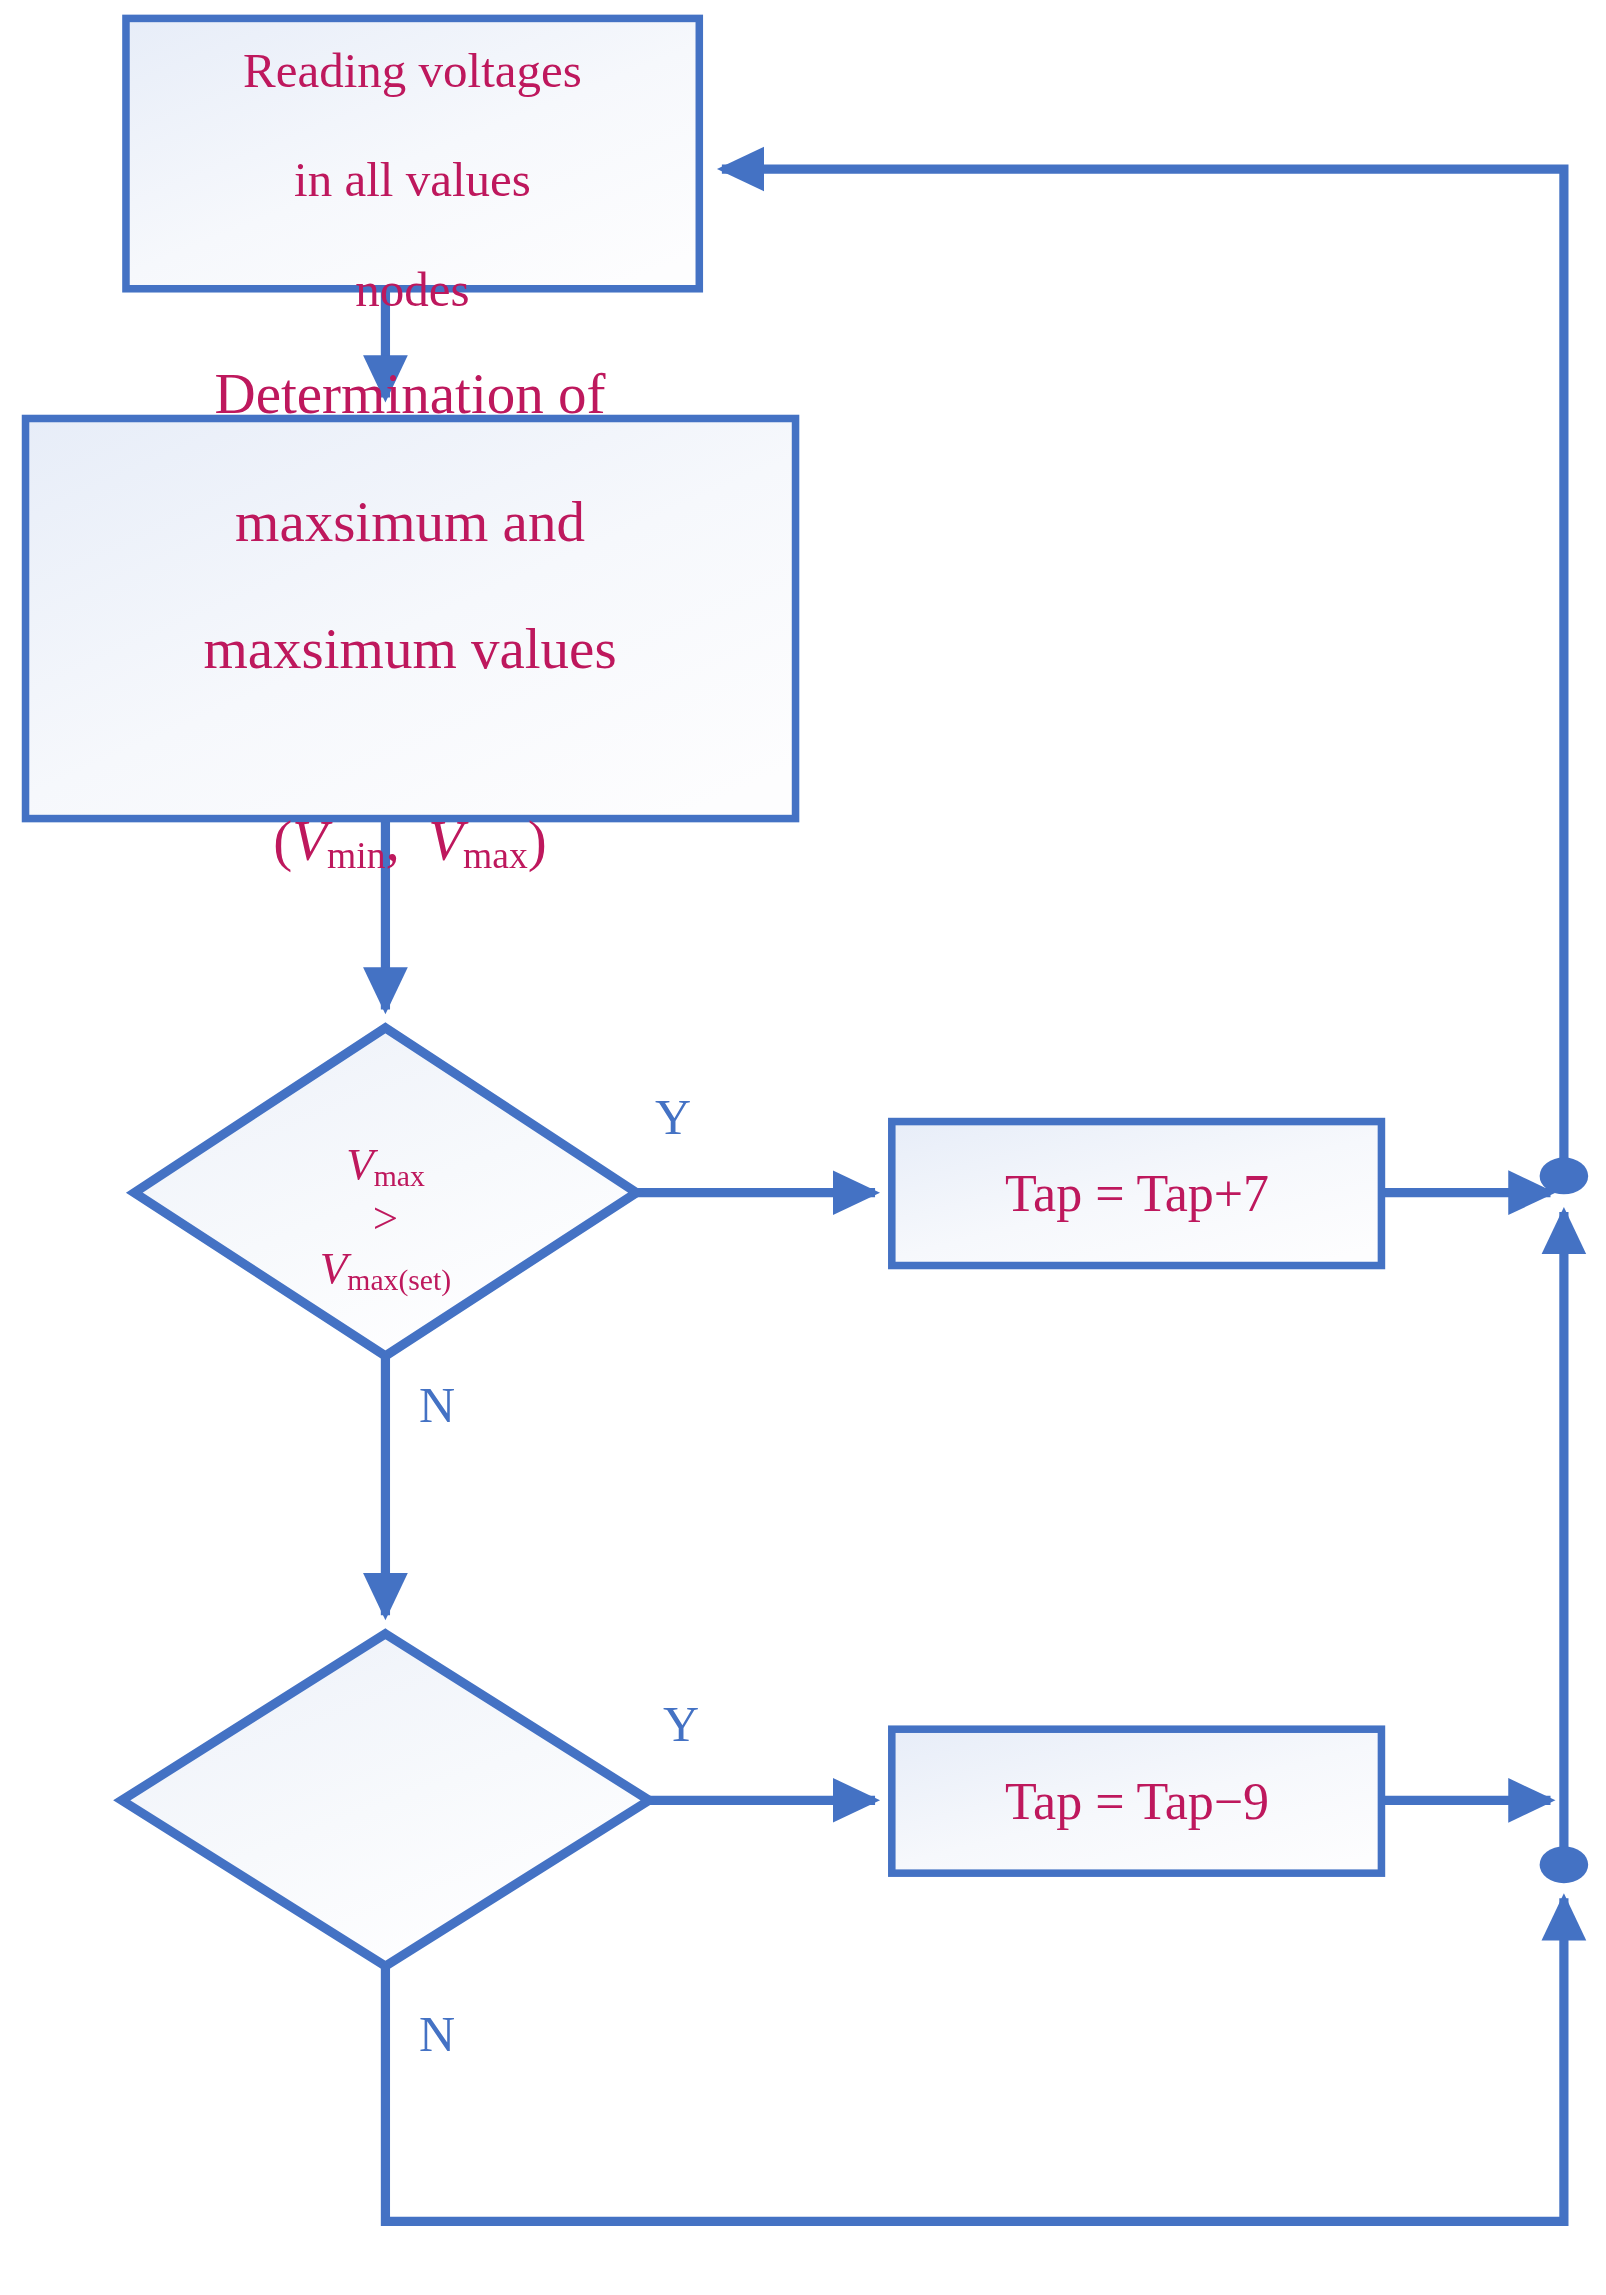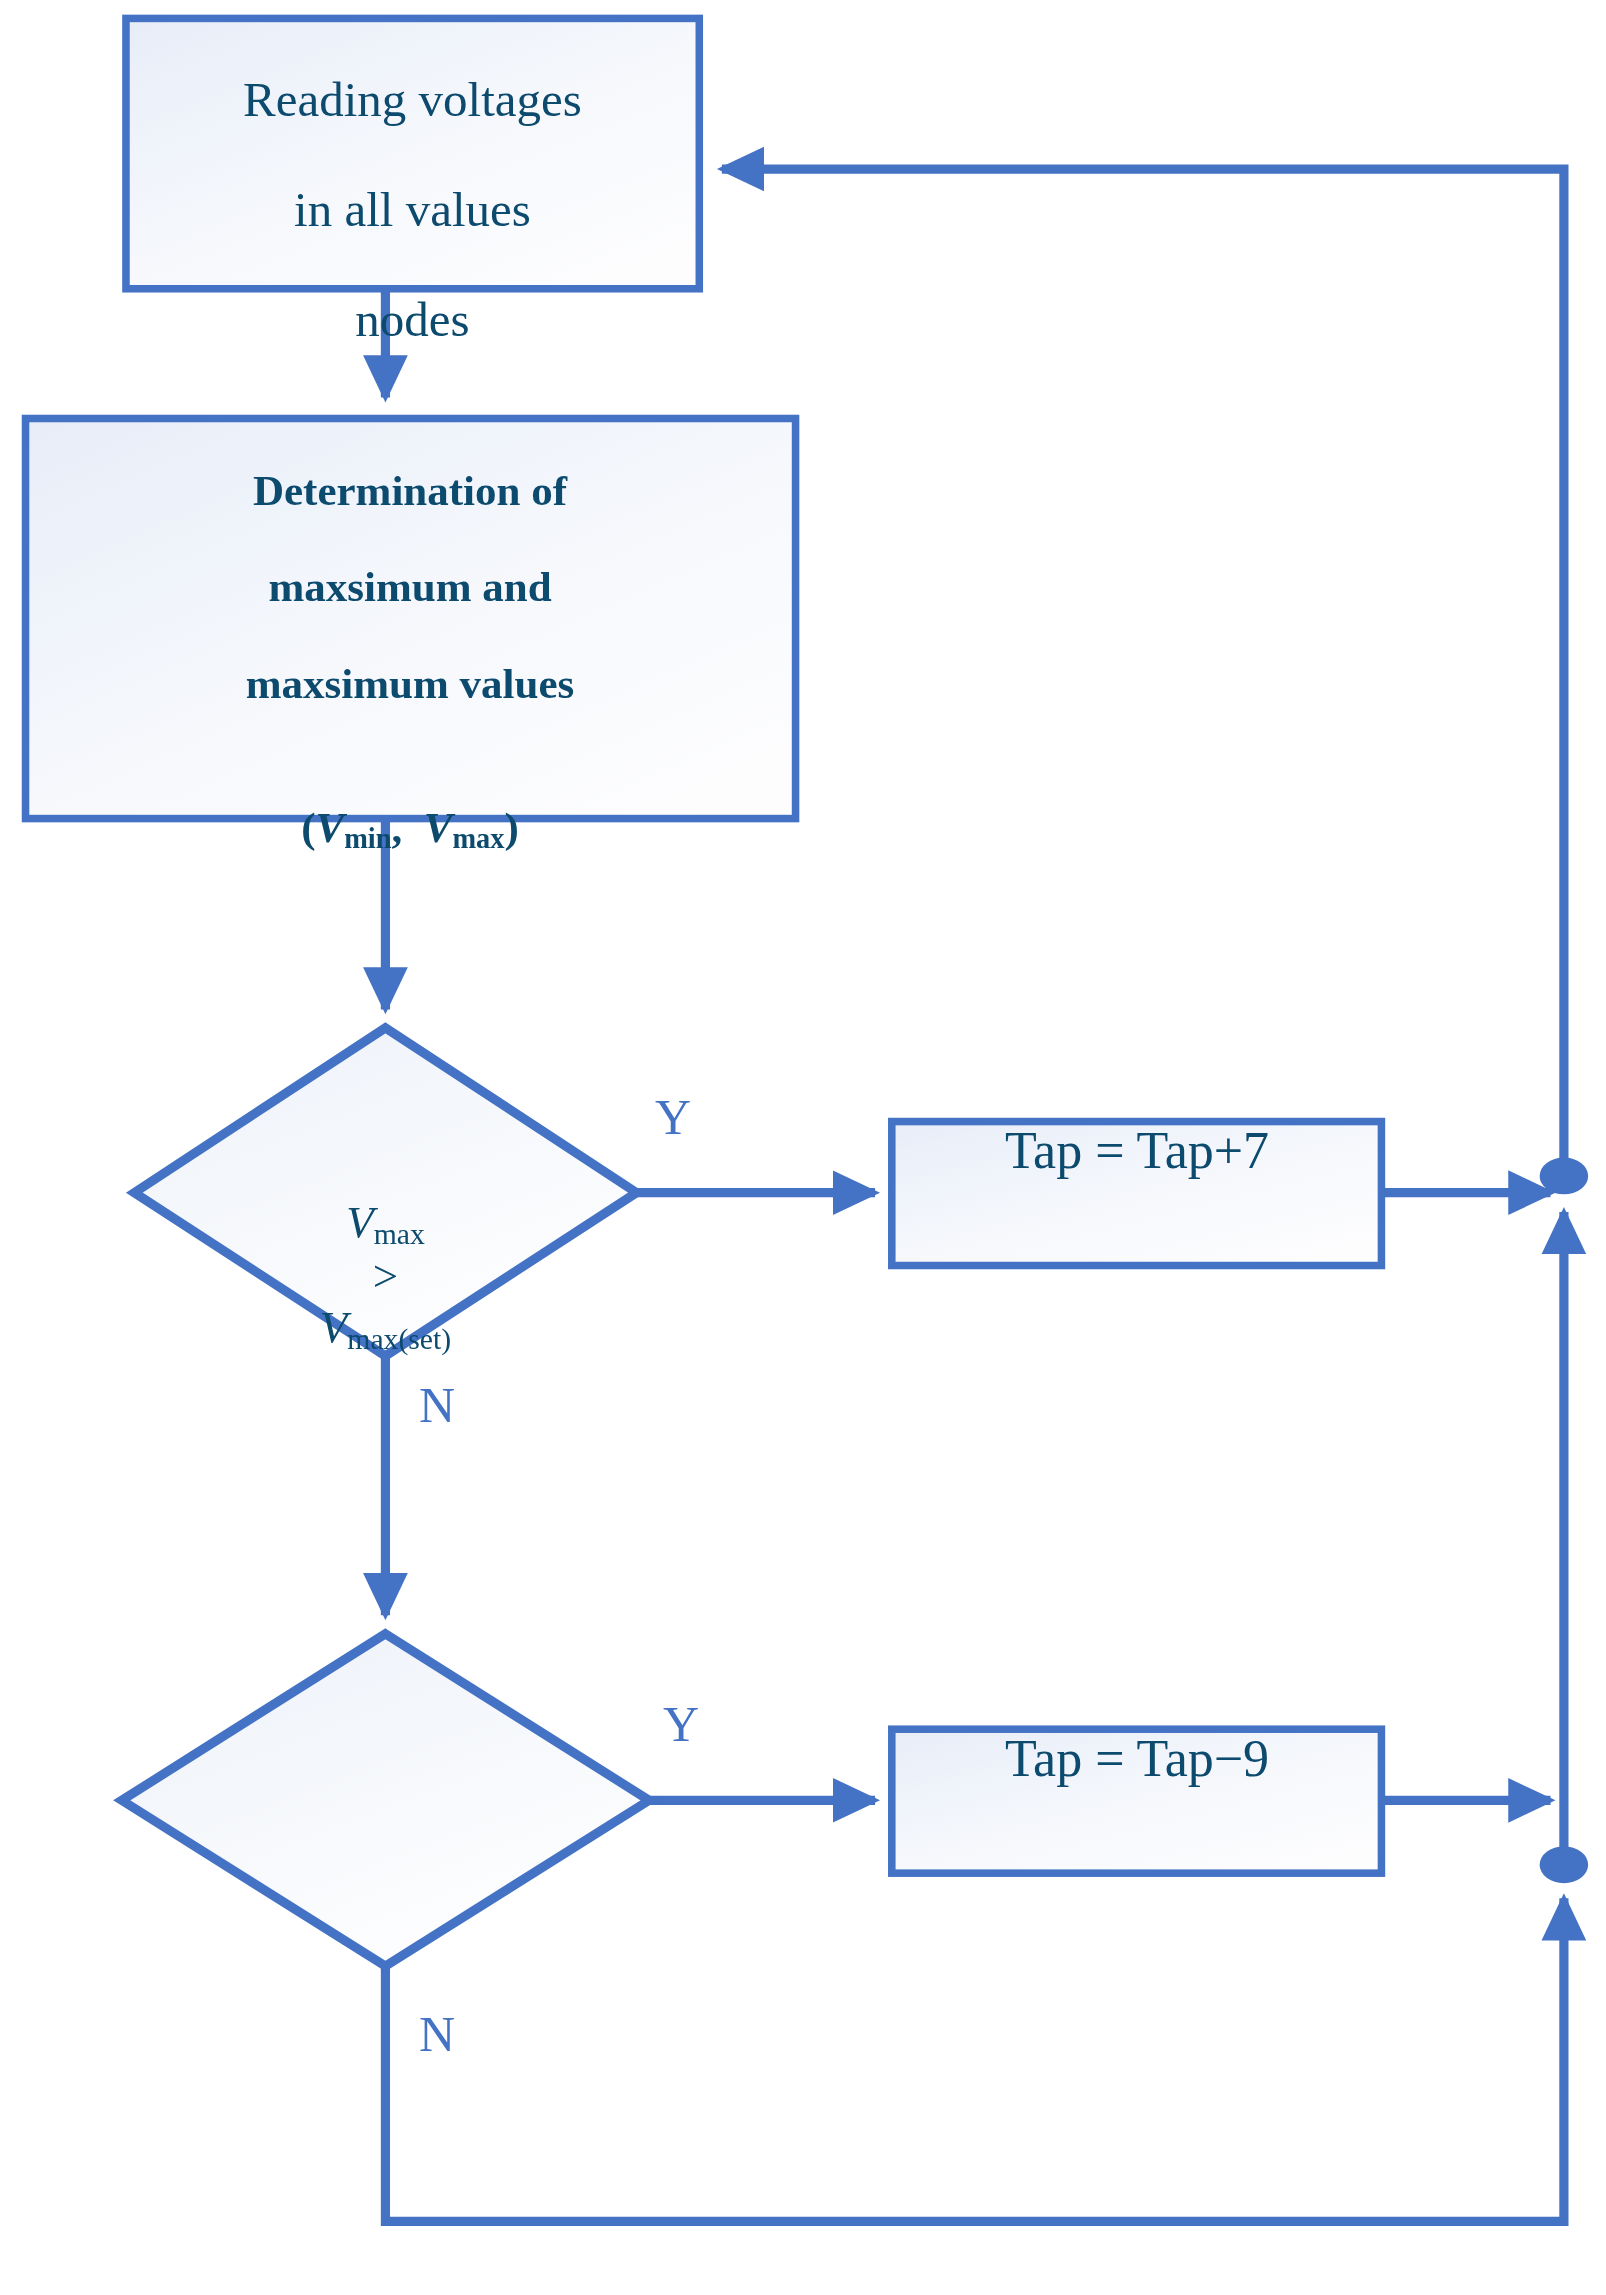--- a/index.html
+++ b/index.html
@@ -22,29 +22,30 @@
   svg.flow-svg {
     position: absolute;
     top: 0;
     left: 0;
     width: 1607px;
     height: 2295px;
   }
   .node-label {
     position: absolute;
     display: flex;
+    align-items: center;
     justify-content: center;
     text-align: center;
-    color: #0c4a6e;
+    color: #be185d;
     line-height: 1.12;
     pointer-events: none;
     white-space: pre-line;
   }
   .proc-label { font-size: 49px; }
-  .proc-label-small { font-size: 43px; font-weight: bold; }
+  .proc-label-small { font-size: 57px; }
   .tap-label { font-size: 52px; }
   .dec-label { font-size: 45px; }
   .edge-label {
     position: absolute;
     color: #4472C4;
     font-size: 50px;
     line-height: 1;
   }
   .mathvar { font-style: italic; }
   .sub {

